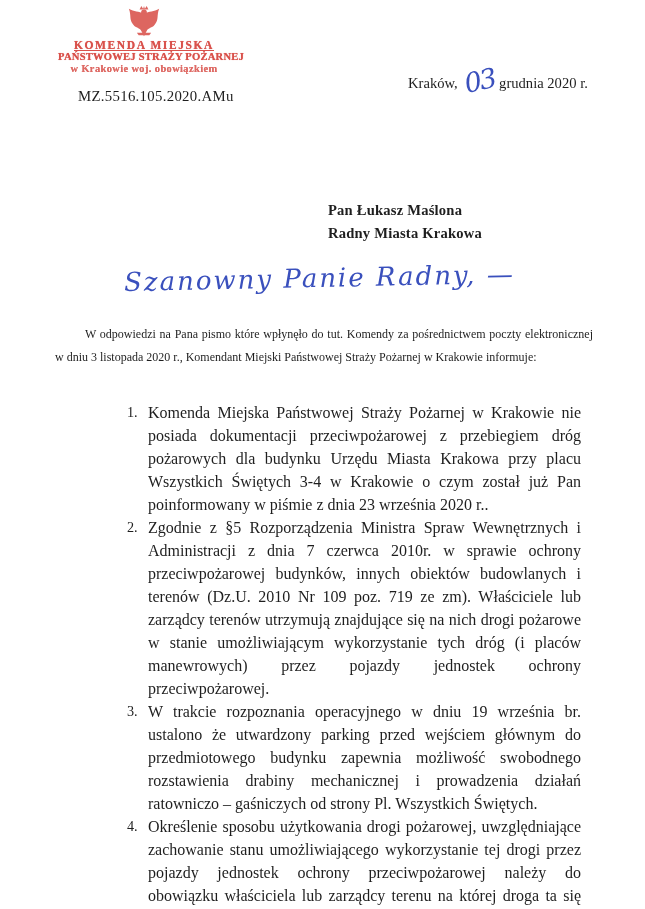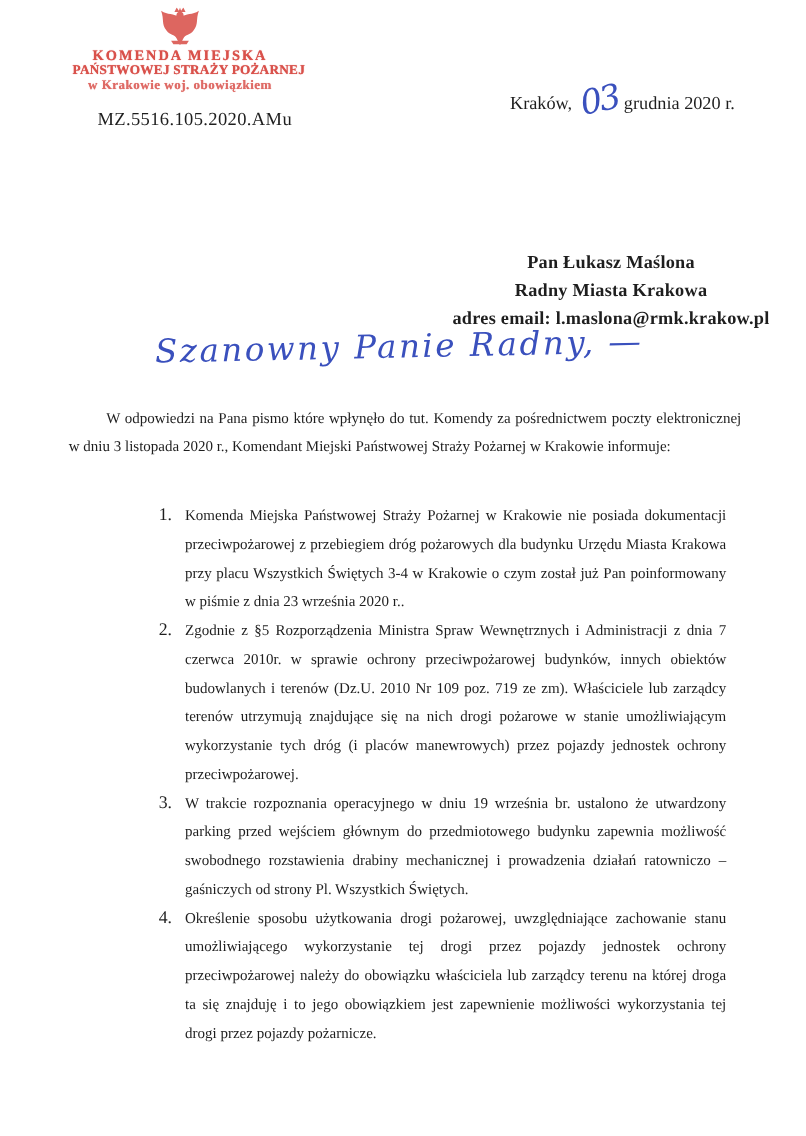--- a/index.html
+++ b/index.html
@@ -6,46 +6,46 @@
   .page{
     position:relative;width:645px;height:909px;background:#ffffff;
     font-family:"Liberation Serif","DejaVu Serif",serif;color:#1e1e1e;
     overflow:hidden;margin:0 auto;
   }
   
   .stamp{position:absolute;left:44px;top:6px;width:200px;text-align:center;
     color:#d9514b;line-height:1.08;}
   .stamp .eagle{display:block;margin:0 auto 1px auto;opacity:.88;}
   .stamp-line1{font-weight:bold;font-size:11.5px;letter-spacing:1.6px;
-    text-shadow:0 0 .7px #d9514b;}
+    text-shadow:0 0 .7px #d9514b;text-decoration:underline;}
   .stamp-line2{font-weight:bold;font-size:10.6px;letter-spacing:.2px;
     text-shadow:0 0 .7px #d9514b;text-align:right;}
   .stamp-line3{font-weight:bold;font-size:10.4px;letter-spacing:.4px;
     opacity:.85;text-shadow:0 0 .6px #d9514b;}
   
   .dateline{position:absolute;left:408px;top:63px;font-size:14.6px;white-space:nowrap;}
   .hand-day{display:inline-block;font-style:italic;font-size:27px;
     color:#3a50bd;transform:rotate(-12deg) translateY(2px);
     margin:0 5px 0 6px;letter-spacing:-2px;font-family:"DejaVu Serif",serif;}
   
   .reference{position:absolute;left:78px;top:88px;font-size:14.8px;letter-spacing:.3px;}
   
-  .recipient{position:absolute;left:362px;top:199px;font-weight:bold;
-    font-size:14.6px;line-height:22.6px;letter-spacing:.2px;text-align:center;}
+  .recipient{position:absolute;left:328px;top:199px;font-weight:bold;
+    font-size:14.6px;line-height:22.6px;letter-spacing:.2px;}
   
   .salutation{position:absolute;left:124px;top:263px;font-size:26px;
     color:#3a50bd;font-style:italic;font-family:"DejaVu Serif",serif;
     transform:rotate(-1.2deg);letter-spacing:2px;white-space:nowrap;}
   
   .intro{position:absolute;left:55px;top:311px;width:538px;
     text-align:justify;font-size:12px;line-height:23px;text-indent:30px;}
   .list{position:absolute;left:127px;top:401px;width:454px;}
   .list-item{display:flex;}
   .list-number{width:21px;flex:none;font-size:14.2px;line-height:23px;}
-  .list-text{flex:1;text-align:justify;font-size:12px;line-height:23px;}
+  .list-text{flex:1;text-align:justify;font-size:16px;line-height:23px;}
 </style>
 </head>
 <body>
 
 <div class="page">
 
   <div class="stamp">
     <svg class="eagle" width="36" height="32" viewBox="0 0 40 36" aria-hidden="true">
       <g fill="#d9514b">
         <path d="M15 4 L17 0 L19 3 L20 0 L21 3 L23 0 L25 4 Z"></path>
@@ -61,21 +61,20 @@
 
   <div class="dateline">
     <span>Kraków,</span><span class="hand-day">03</span><span>grudnia 2020 r.</span>
   </div>
 
   <div class="reference">MZ.5516.105.2020.AMu</div>
 
   <div class="recipient">
     <div>Pan Łukasz Maślona</div>
     <div>Radny Miasta Krakowa</div>
-    <div>adres email: l.maslona@rmk.krakow.pl</div>
   </div>
 
   <div class="salutation">Szanowny Panie Radny, —</div>
 
   <p class="intro">W odpowiedzi na Pana pismo które wpłynęło do tut. Komendy za pośrednictwem poczty elektronicznej w dniu 3 listopada 2020 r., Komendant Miejski Państwowej Straży Pożarnej w Krakowie informuje:</p>
 
   <div class="list">
     <div class="list-item">
       <div class="list-number">1.</div>
       <div class="list-text">Komenda Miejska Państwowej Straży Pożarnej w Krakowie nie posiada dokumentacji przeciwpożarowej z przebiegiem dróg pożarowych dla budynku Urzędu Miasta Krakowa przy placu Wszystkich Świętych 3-4 w Krakowie o czym został już Pan poinformowany w piśmie z dnia 23 września 2020 r..</div>

